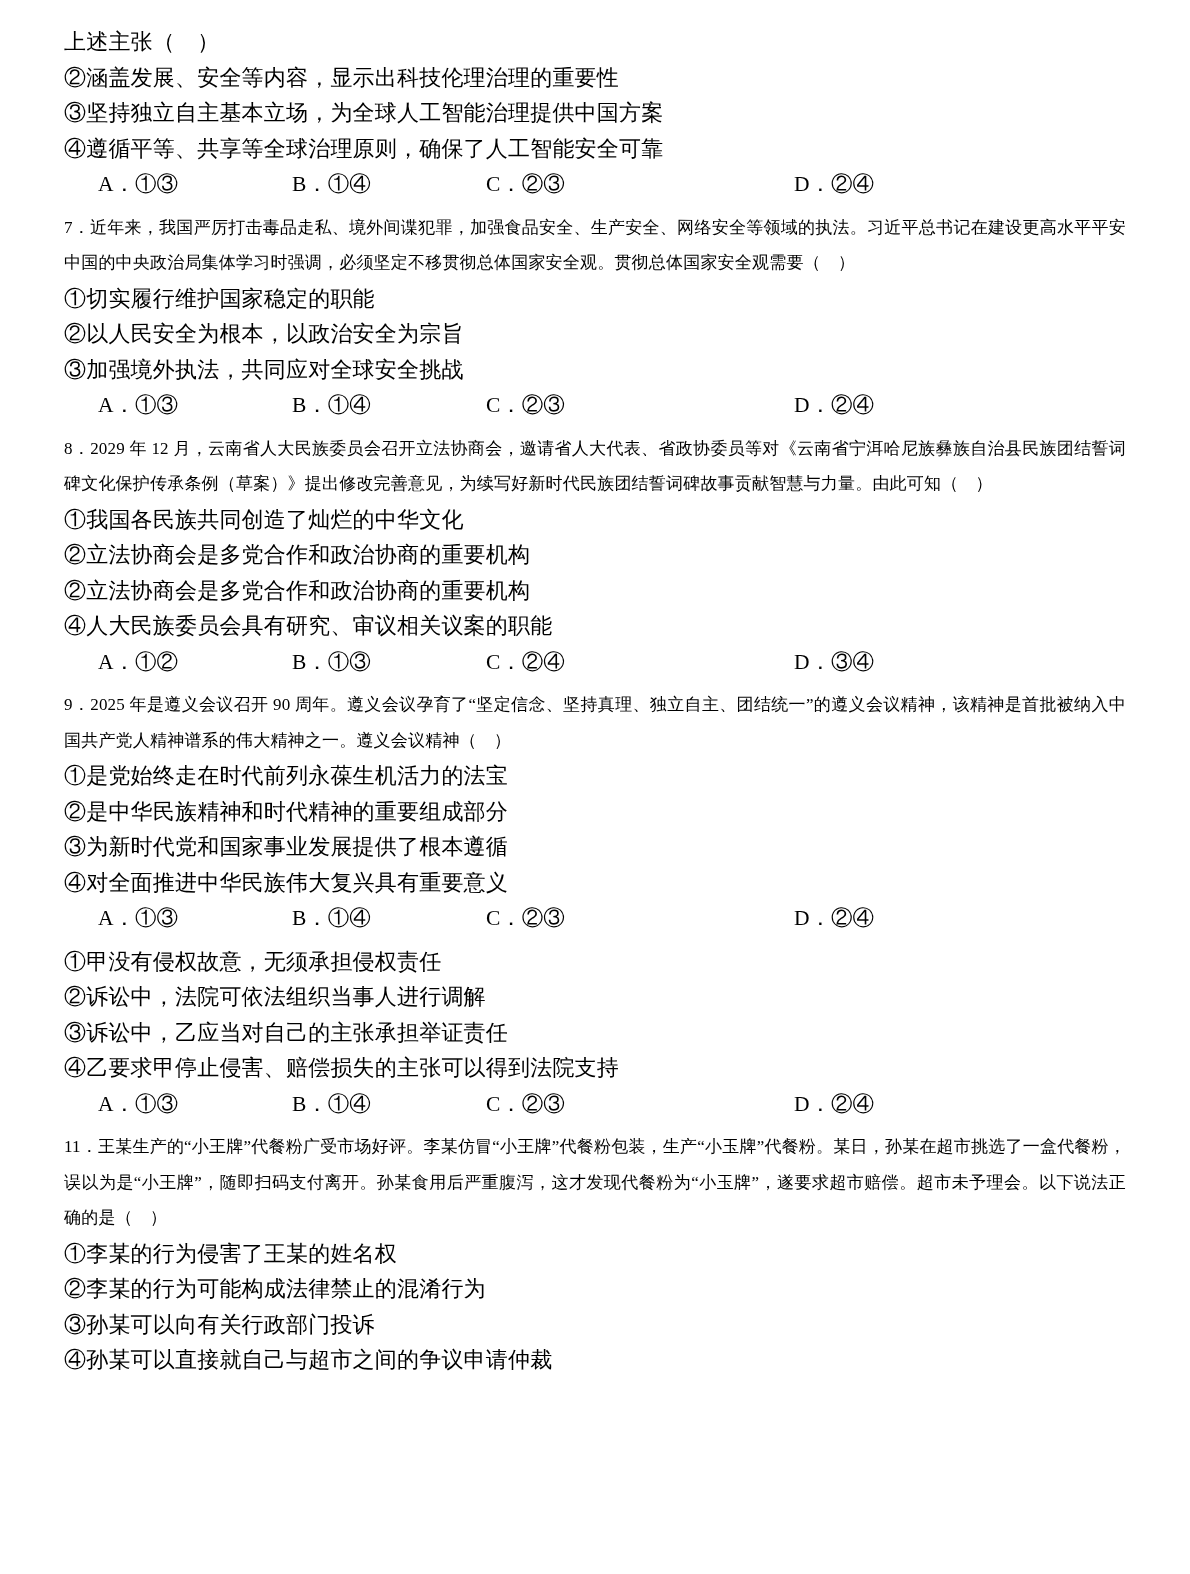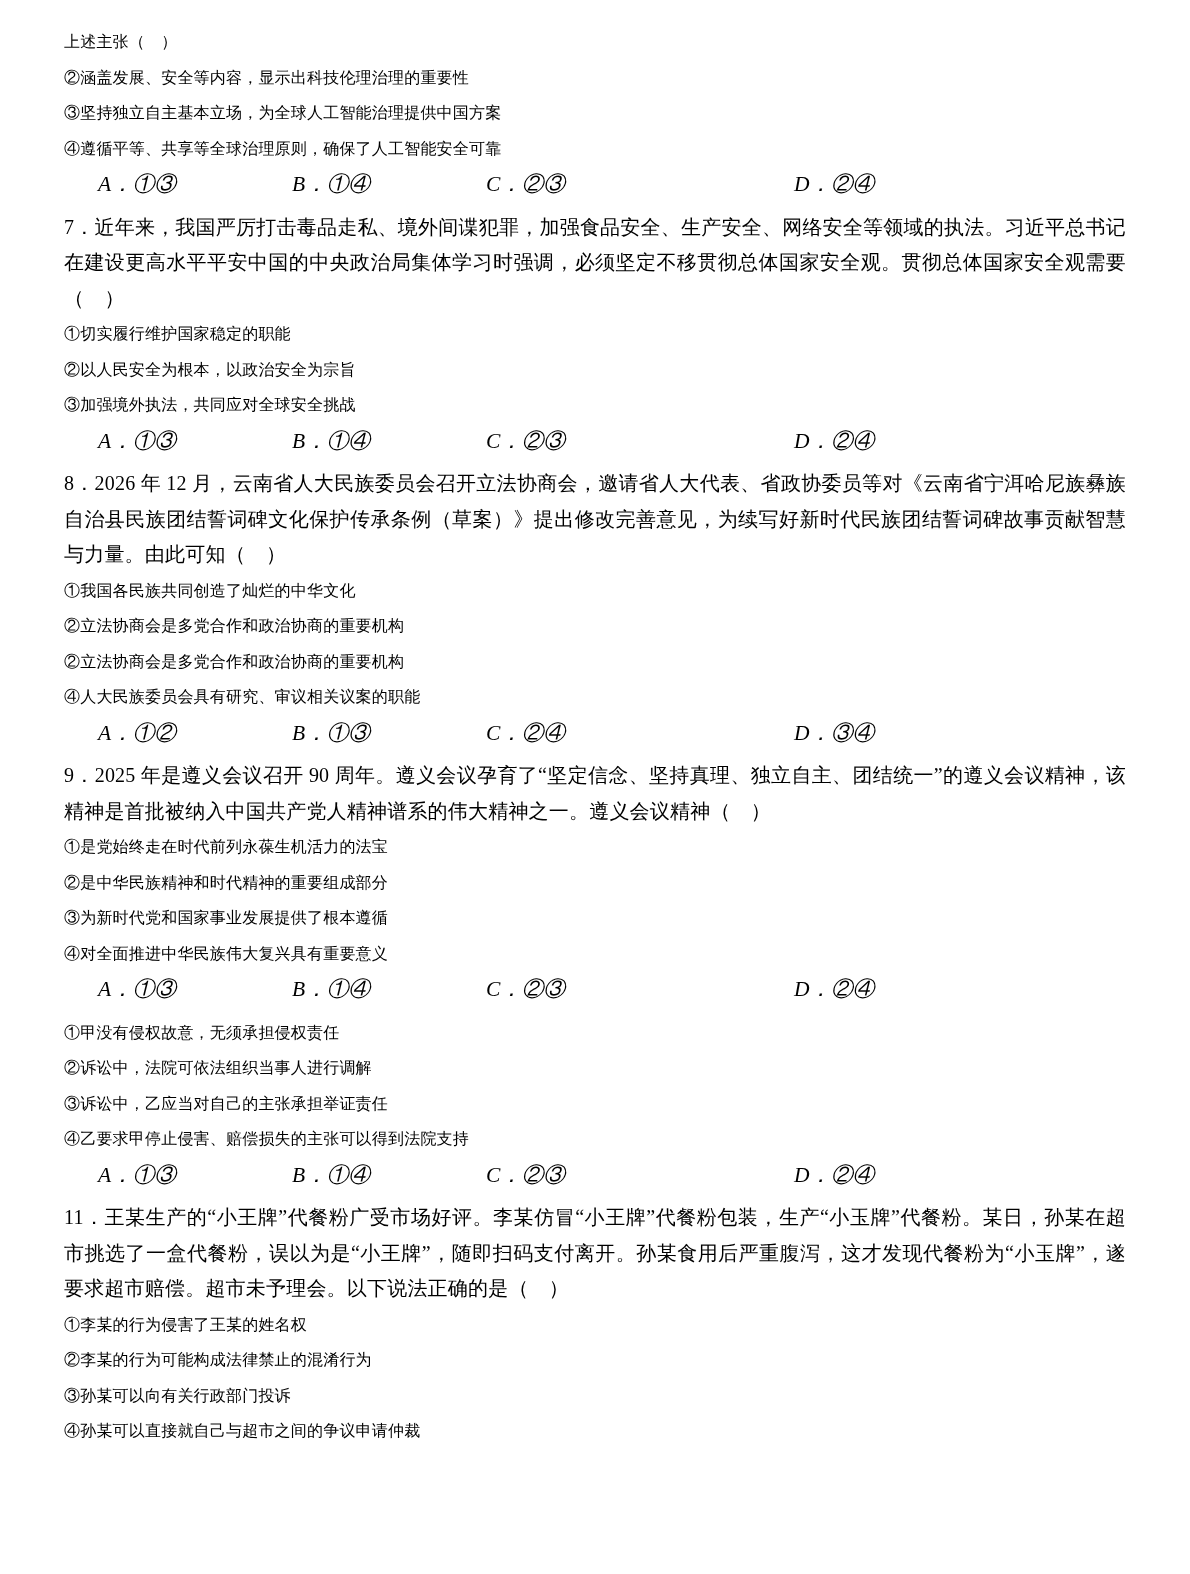--- a/index.html
+++ b/index.html
@@ -12,48 +12,47 @@
     min-height: 1574px;
     font-family: "Liberation Serif", "DejaVu Serif", serif;
     color: #000000;
   }
   .page {
     width: 1190px;
     box-sizing: border-box;
     padding: 22px 64px 10px 64px;
   }
   .line {
-    font-size: 16px;
+    font-size: 22px;
     line-height: 35.5px;
     letter-spacing: 0.2px;
     white-space: pre-wrap;
     word-break: break-all;
   }
   .para {
-    font-size: 20px;
+    font-size: 17px;
     line-height: 35.5px;
     letter-spacing: 0.2px;
     text-align: justify;
     text-justify: inter-ideograph;
     white-space: pre-wrap;
     word-break: break-all;
   }
   .q-block {
     margin-top: 7px;
   }
   .q-block.tight {
     margin-top: 2px;
   }
   .choices {
     display: flex;
     font-size: 21.5px;
     line-height: 35.5px;
     padding-left: 34px;
     margin-top: 1px;
-    font-style: italic;
   }
   .choice {
     width: 194px;
     flex: 0 0 194px;
     white-space: nowrap;
   }
   .choice:last-child {
     flex: 0 0 auto;
     text-align: right;
   }
@@ -83,21 +82,21 @@
     <div class="line">③加强境外执法，共同应对全球安全挑战</div>
     <div class="choices">
       <span class="choice">A．①③</span>
       <span class="choice">B．①④</span>
       <span class="choice">C．②③</span>
       <span class="choice">D．②④</span>
     </div>
   </div>
 
   <div class="q-block">
-    <div class="para">8．2026 年 12 月，云南省人大民族委员会召开立法协商会，邀请省人大代表、省政协委员等对《云南省宁洱哈尼族彝族自治县民族团结誓词碑文化保护传承条例（草案）》提出修改完善意见，为续写好新时代民族团结誓词碑故事贡献智慧与力量。由此可知（　）</div>
+    <div class="para">8．2029 年 12 月，云南省人大民族委员会召开立法协商会，邀请省人大代表、省政协委员等对《云南省宁洱哈尼族彝族自治县民族团结誓词碑文化保护传承条例（草案）》提出修改完善意见，为续写好新时代民族团结誓词碑故事贡献智慧与力量。由此可知（　）</div>
     <div class="line">①我国各民族共同创造了灿烂的中华文化</div>
     <div class="line">②立法协商会是多党合作和政治协商的重要机构</div>
     <div class="line">②立法协商会是多党合作和政治协商的重要机构</div>
     <div class="line">④人大民族委员会具有研究、审议相关议案的职能</div>
     <div class="choices">
       <span class="choice">A．①②</span>
       <span class="choice">B．①③</span>
       <span class="choice">C．②④</span>
       <span class="choice">D．③④</span>
     </div>

